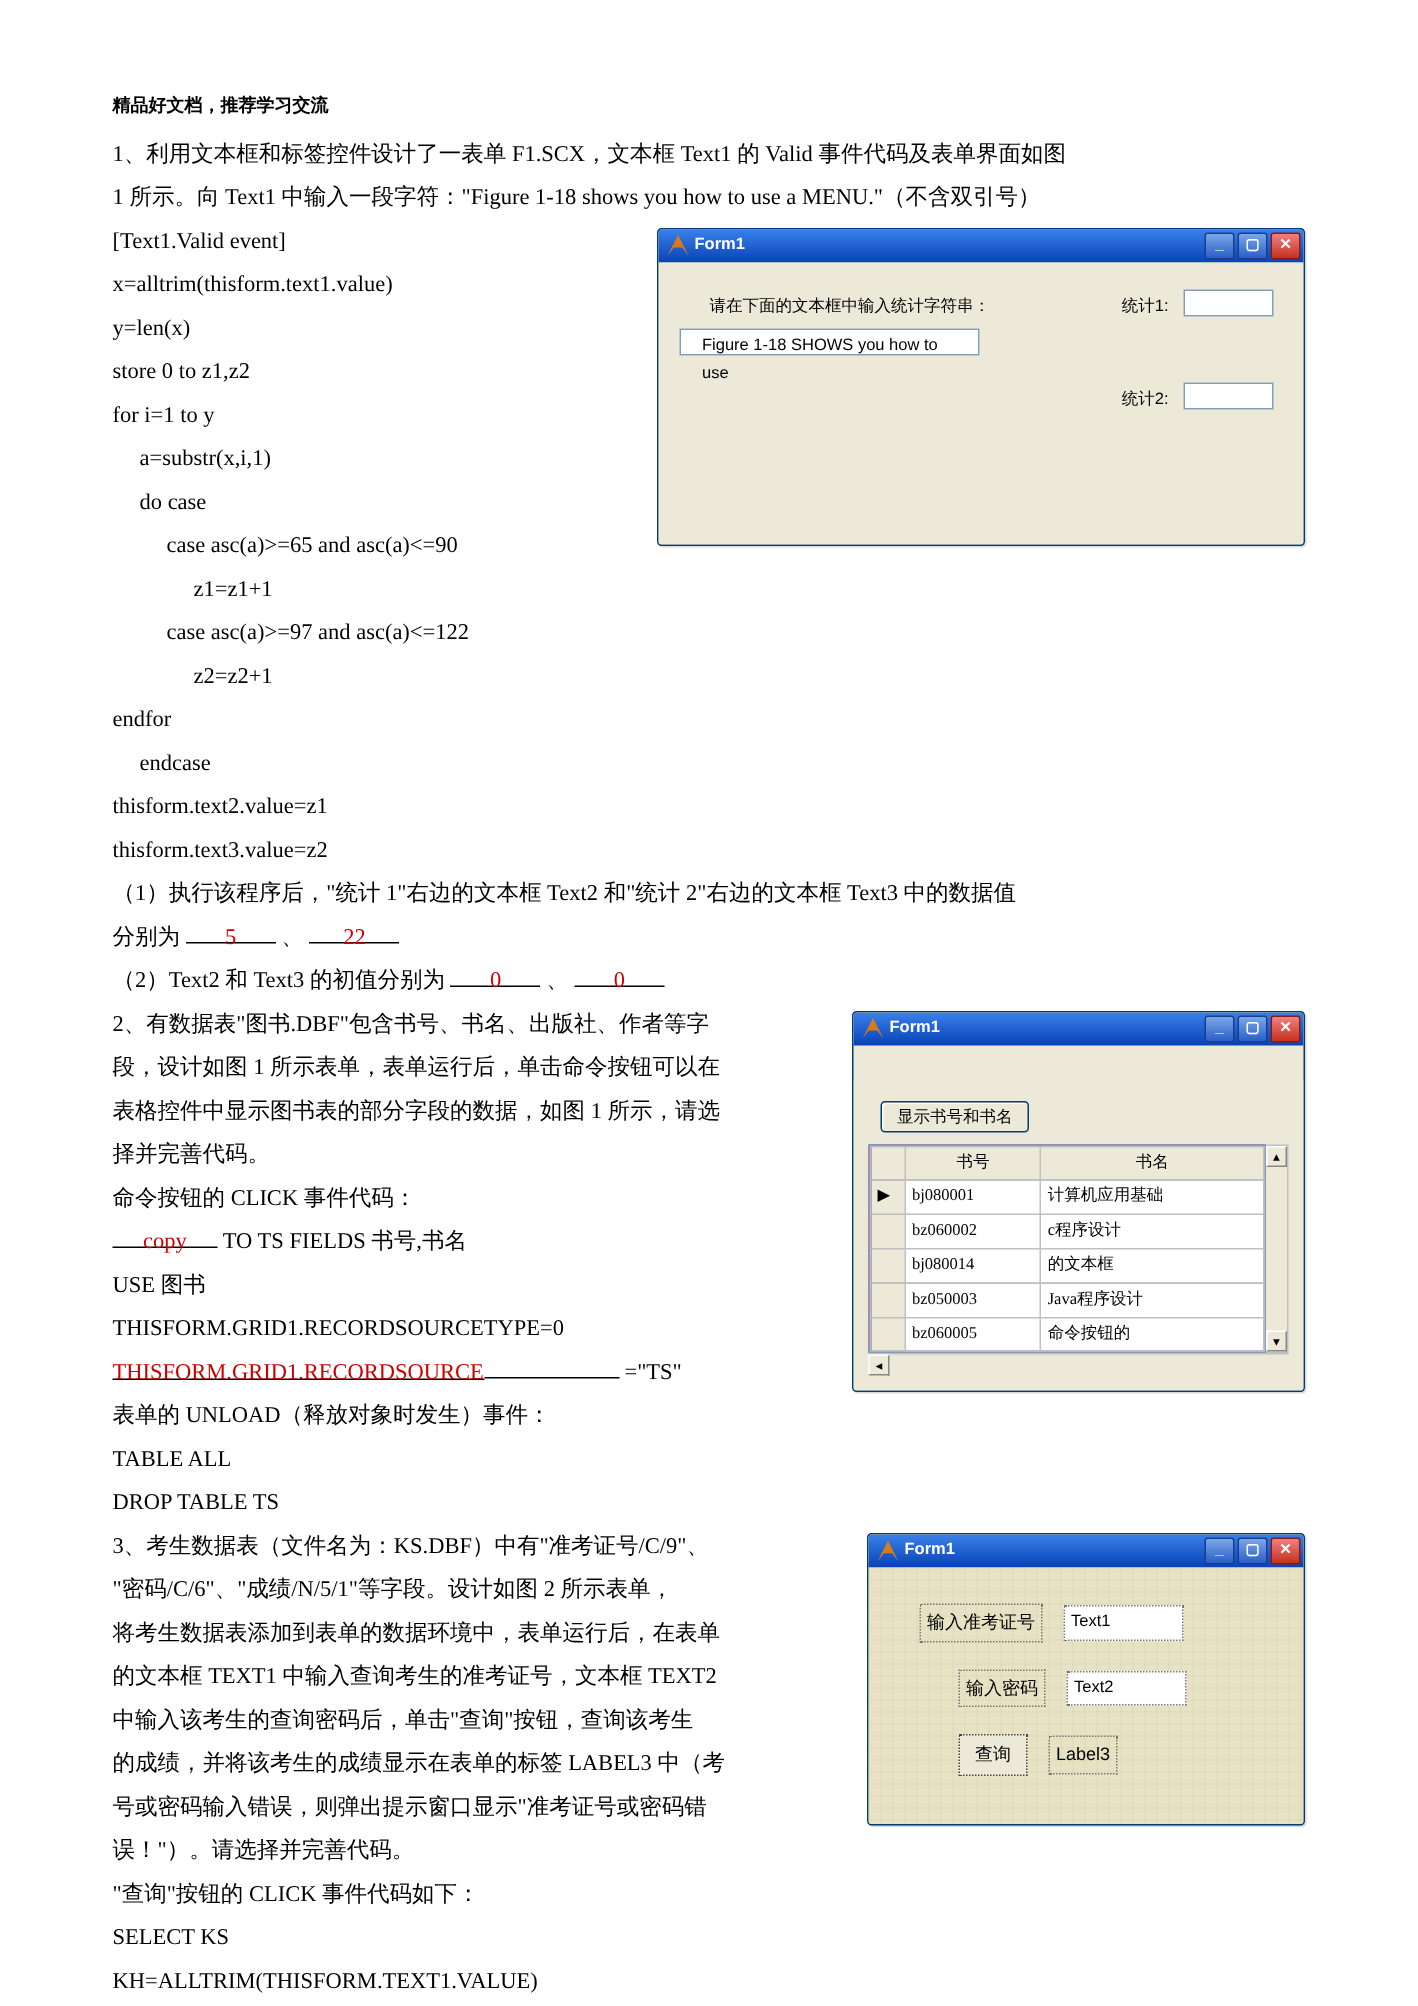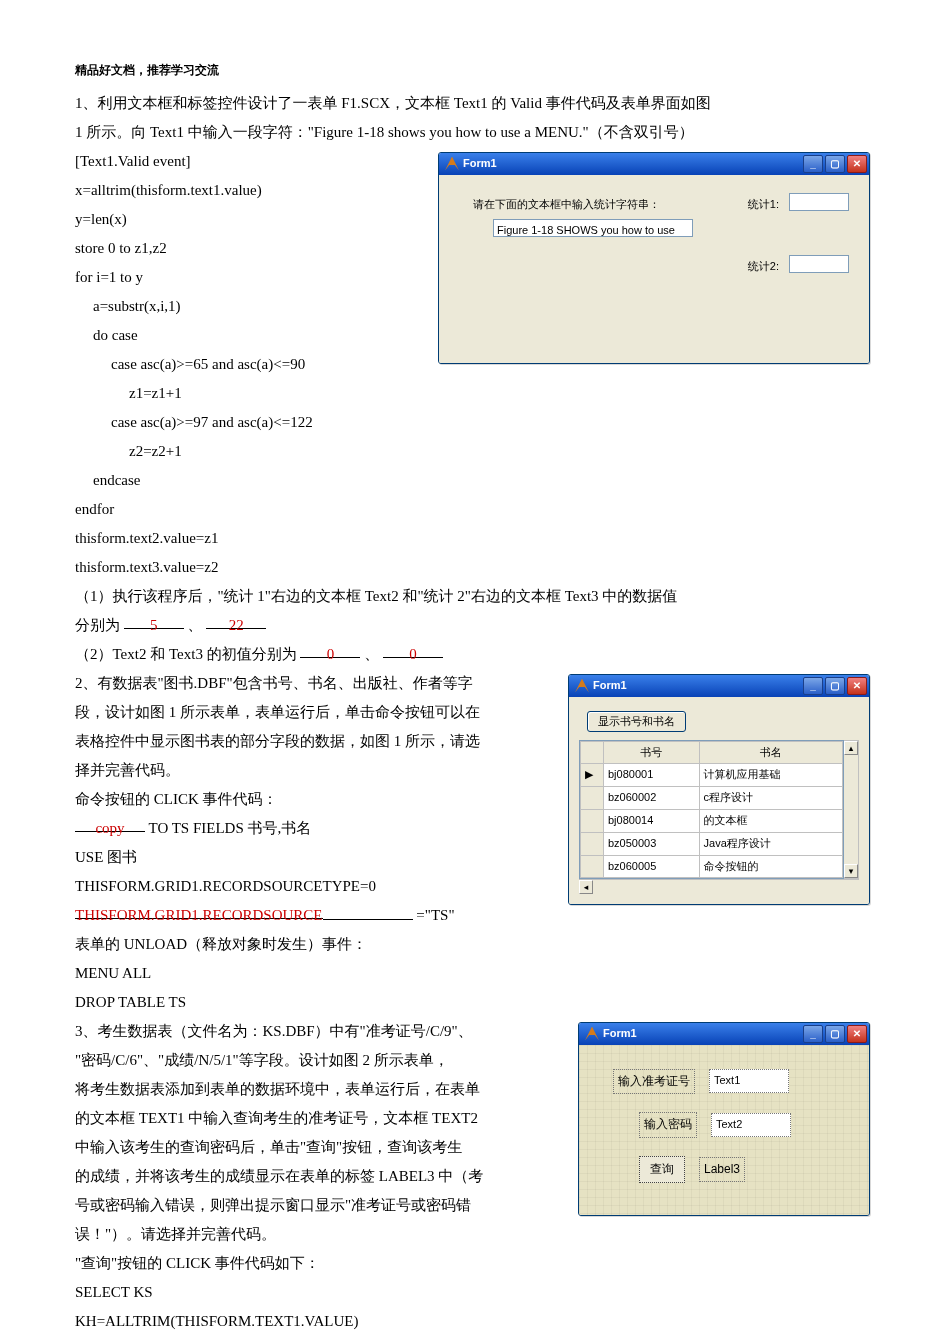--- a/index.html
+++ b/index.html
@@ -92,27 +92,26 @@
   }
   .winbtn.close { background: linear-gradient(to bottom,#f08080,#c4321c); border-color:#8a1a1a;}
   .win-client {
     background:#ece9d8;
     padding:10px;
   }
   
   .label-xp { font-size:11px; color:#000; }
   .textbox-xp {
     background:#fff; border:1px solid #7f9db9; height:18px;
-    padding:1px 3px; font-size:11px; color:#000;
+    padding:1px 14px; font-size:11px; color:#000;
     display:inline-block;
     box-sizing:border-box;
-    margin-left:40px;
   }
   
-  .grid-xp { background:#701a75; border:1px solid #7f9db9; font-size:11px; }
+  .grid-xp { background:#701a75; border:1px solid #7f9db9; font-size:11px;font-family:Liberation Serif, serif; }
   .grid-xp table { border-collapse: collapse; width:100%; }
   .grid-xp th, .grid-xp td {
     border:1px solid #c0c0c0; padding:1px 4px; font-weight:normal;
     background:#fff; height:16px; text-align:left;
   }
   .grid-xp th { background:#ece9d8; text-align:center; }
   .grid-xp .rowhdr { background:#ece9d8; width:14px; }
   .scroll-bottom { height:14px; background:#ece9d8; border-top:1px solid #c0c0c0; display:flex; justify-content:flex-start;}
   .scroll-btn { width:14px;height:14px;background:#ece9d8;border:1px solid #fff;border-right-color:#888;border-bottom-color:#888;box-sizing:border-box; font-size:9px;display:flex;align-items:center;justify-content:center;}
   .btn-xp {
@@ -177,22 +176,22 @@
     <div class="code paragraph">x=alltrim(thisform.text1.value)</div>
     <div class="code paragraph">y=len(x)</div>
     <div class="code paragraph">store 0 to z1,z2</div>
     <div class="code paragraph">for i=1 to y</div>
     <div class="code paragraph indent1">  a=substr(x,i,1)</div>
     <div class="code paragraph indent1">  do case</div>
     <div class="code paragraph indent2">    case asc(a)&gt;=65 and asc(a)&lt;=90</div>
     <div class="code paragraph indent3">        z1=z1+1</div>
     <div class="code paragraph indent2">    case asc(a)&gt;=97 and asc(a)&lt;=122</div>
     <div class="code paragraph indent3">        z2=z2+1</div>
+    <div class="code paragraph">endfor</div>
     <div class="code paragraph indent1">  endcase</div>
-    <div class="code paragraph">endfor</div>
     <div class="code paragraph">thisform.text2.value=z1</div>
     <div class="code paragraph">thisform.text3.value=z2</div>
 
     <div class="paragraph">（1）执行该程序后，"统计 1"右边的文本框 Text2 和"统计 2"右边的文本框 Text3 中的数据值</div>
     <div class="paragraph">
       <span>分别为</span>
       <span class="underline"><span class="answer-red">5</span></span>
       <span>、</span>
       <span class="underline"><span class="answer-red">22</span></span>
     </div>
@@ -211,21 +210,21 @@
         <span class="t-left">
           <span class="icon-fox"></span>
           <span>Form1</span>
         </span>
         <span class="winbtns">
           <span class="winbtn">_</span>
           <span class="winbtn">▢</span>
           <span class="winbtn close">✕</span>
         </span>
       </div>
-      <div class="win-client" style="padding:10px;">
+      <div class="win-client" style="padding:10px;margin-top:23px;">
         <button class="btn-xp" style="margin:4px 0 8px 8px;">显示书号和书名</button>
         <div style="display:flex;">
           <div class="grid-xp" style="flex:1;">
             <table>
               <tbody>
                   <tr>
                 <th class="rowhdr"></th>
                 <th>书号</th>
                 <th>书名</th>
               </tr>
@@ -277,21 +276,21 @@
       <span class="underline" style="min-width:70px;"><span class="answer-red">copy</span></span>
       <span>TO TS FIELDS  书号,书名</span>
     </div>
     <div class="code paragraph">USE  图书</div>
     <div class="code paragraph">THISFORM.GRID1.RECORDSOURCETYPE=0</div>
     <div class="code paragraph">
       <span class="underline-wide"><span class="answer-red">THISFORM.GRID1.RECORDSOURCE</span></span><span class="underline" style="min-width:90px;"></span>
       <span>="TS"</span>
     </div>
     <div class="paragraph">表单的 UNLOAD（释放对象时发生）事件：</div>
-    <div class="code paragraph">MENU ALL</div>
+    <div class="code paragraph">TABLE ALL</div>
     <div class="code paragraph">DROP TABLE TS</div>
   </div>
 
   <div class="body-text clearfix">
 
     <div class="float-figure win" style="width:290px;">
       <div class="titlebar">
         <span class="t-left">
           <span class="icon-fox"></span>
           <span>Form1</span>

